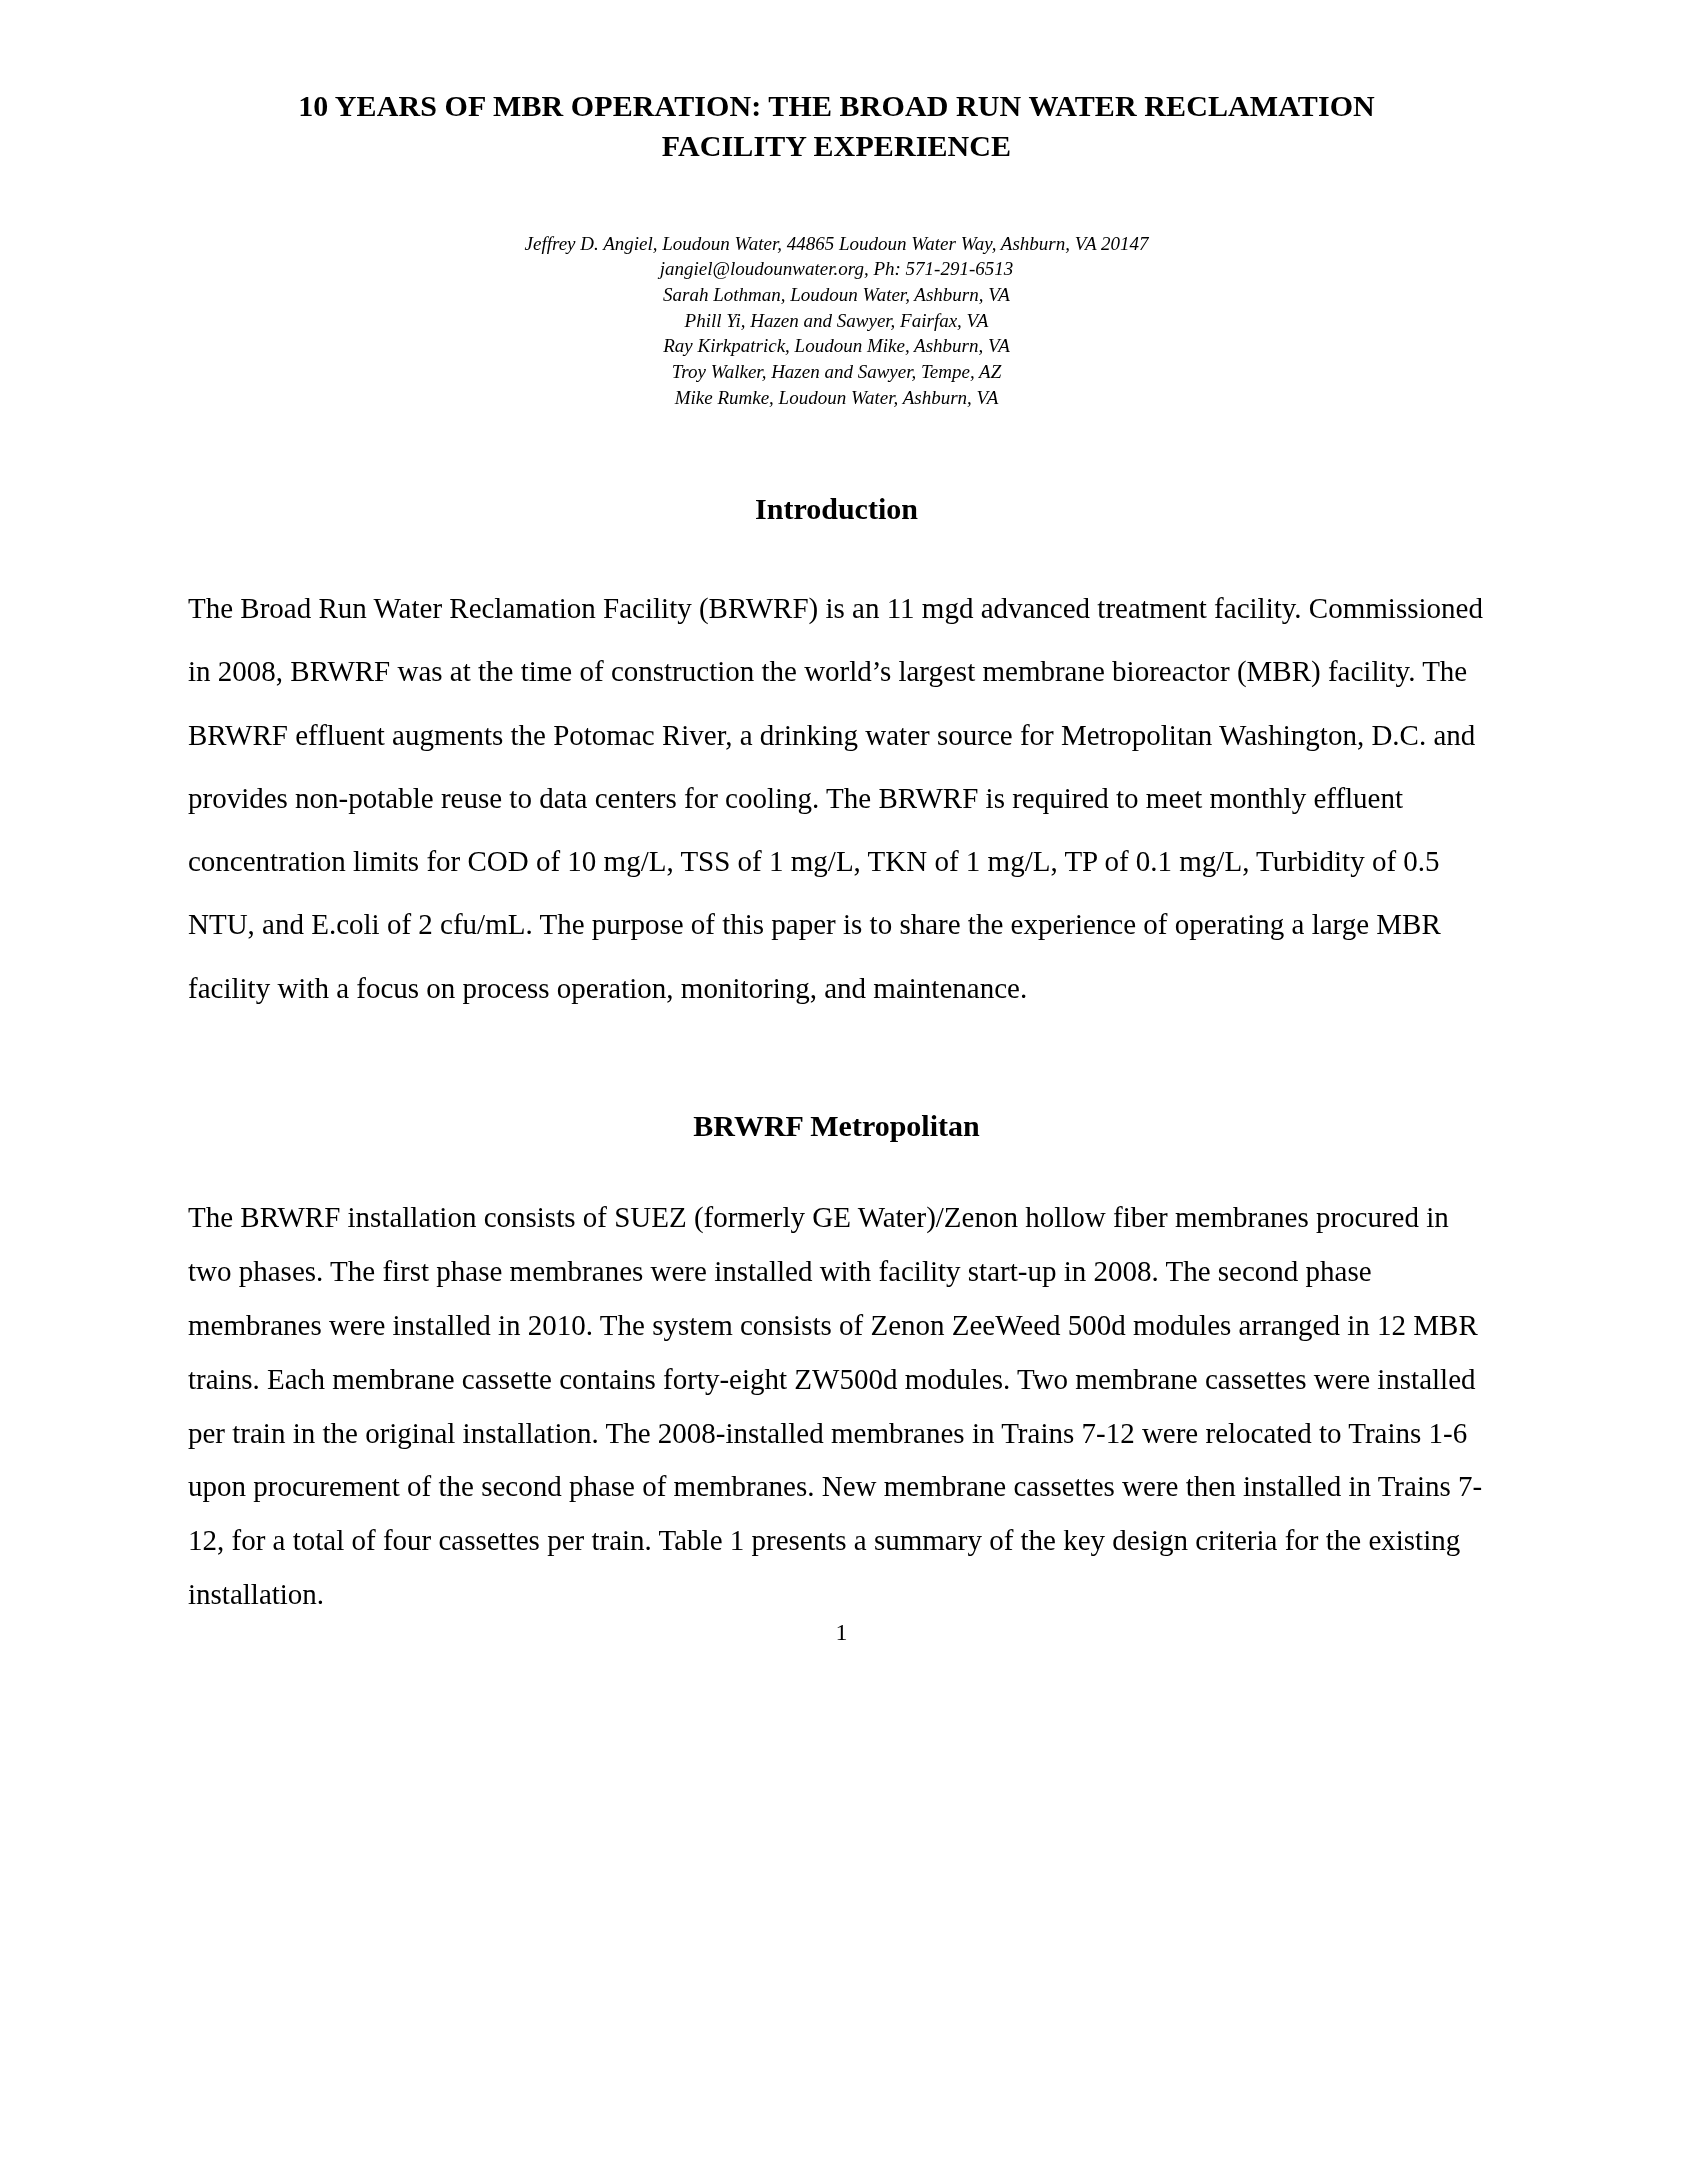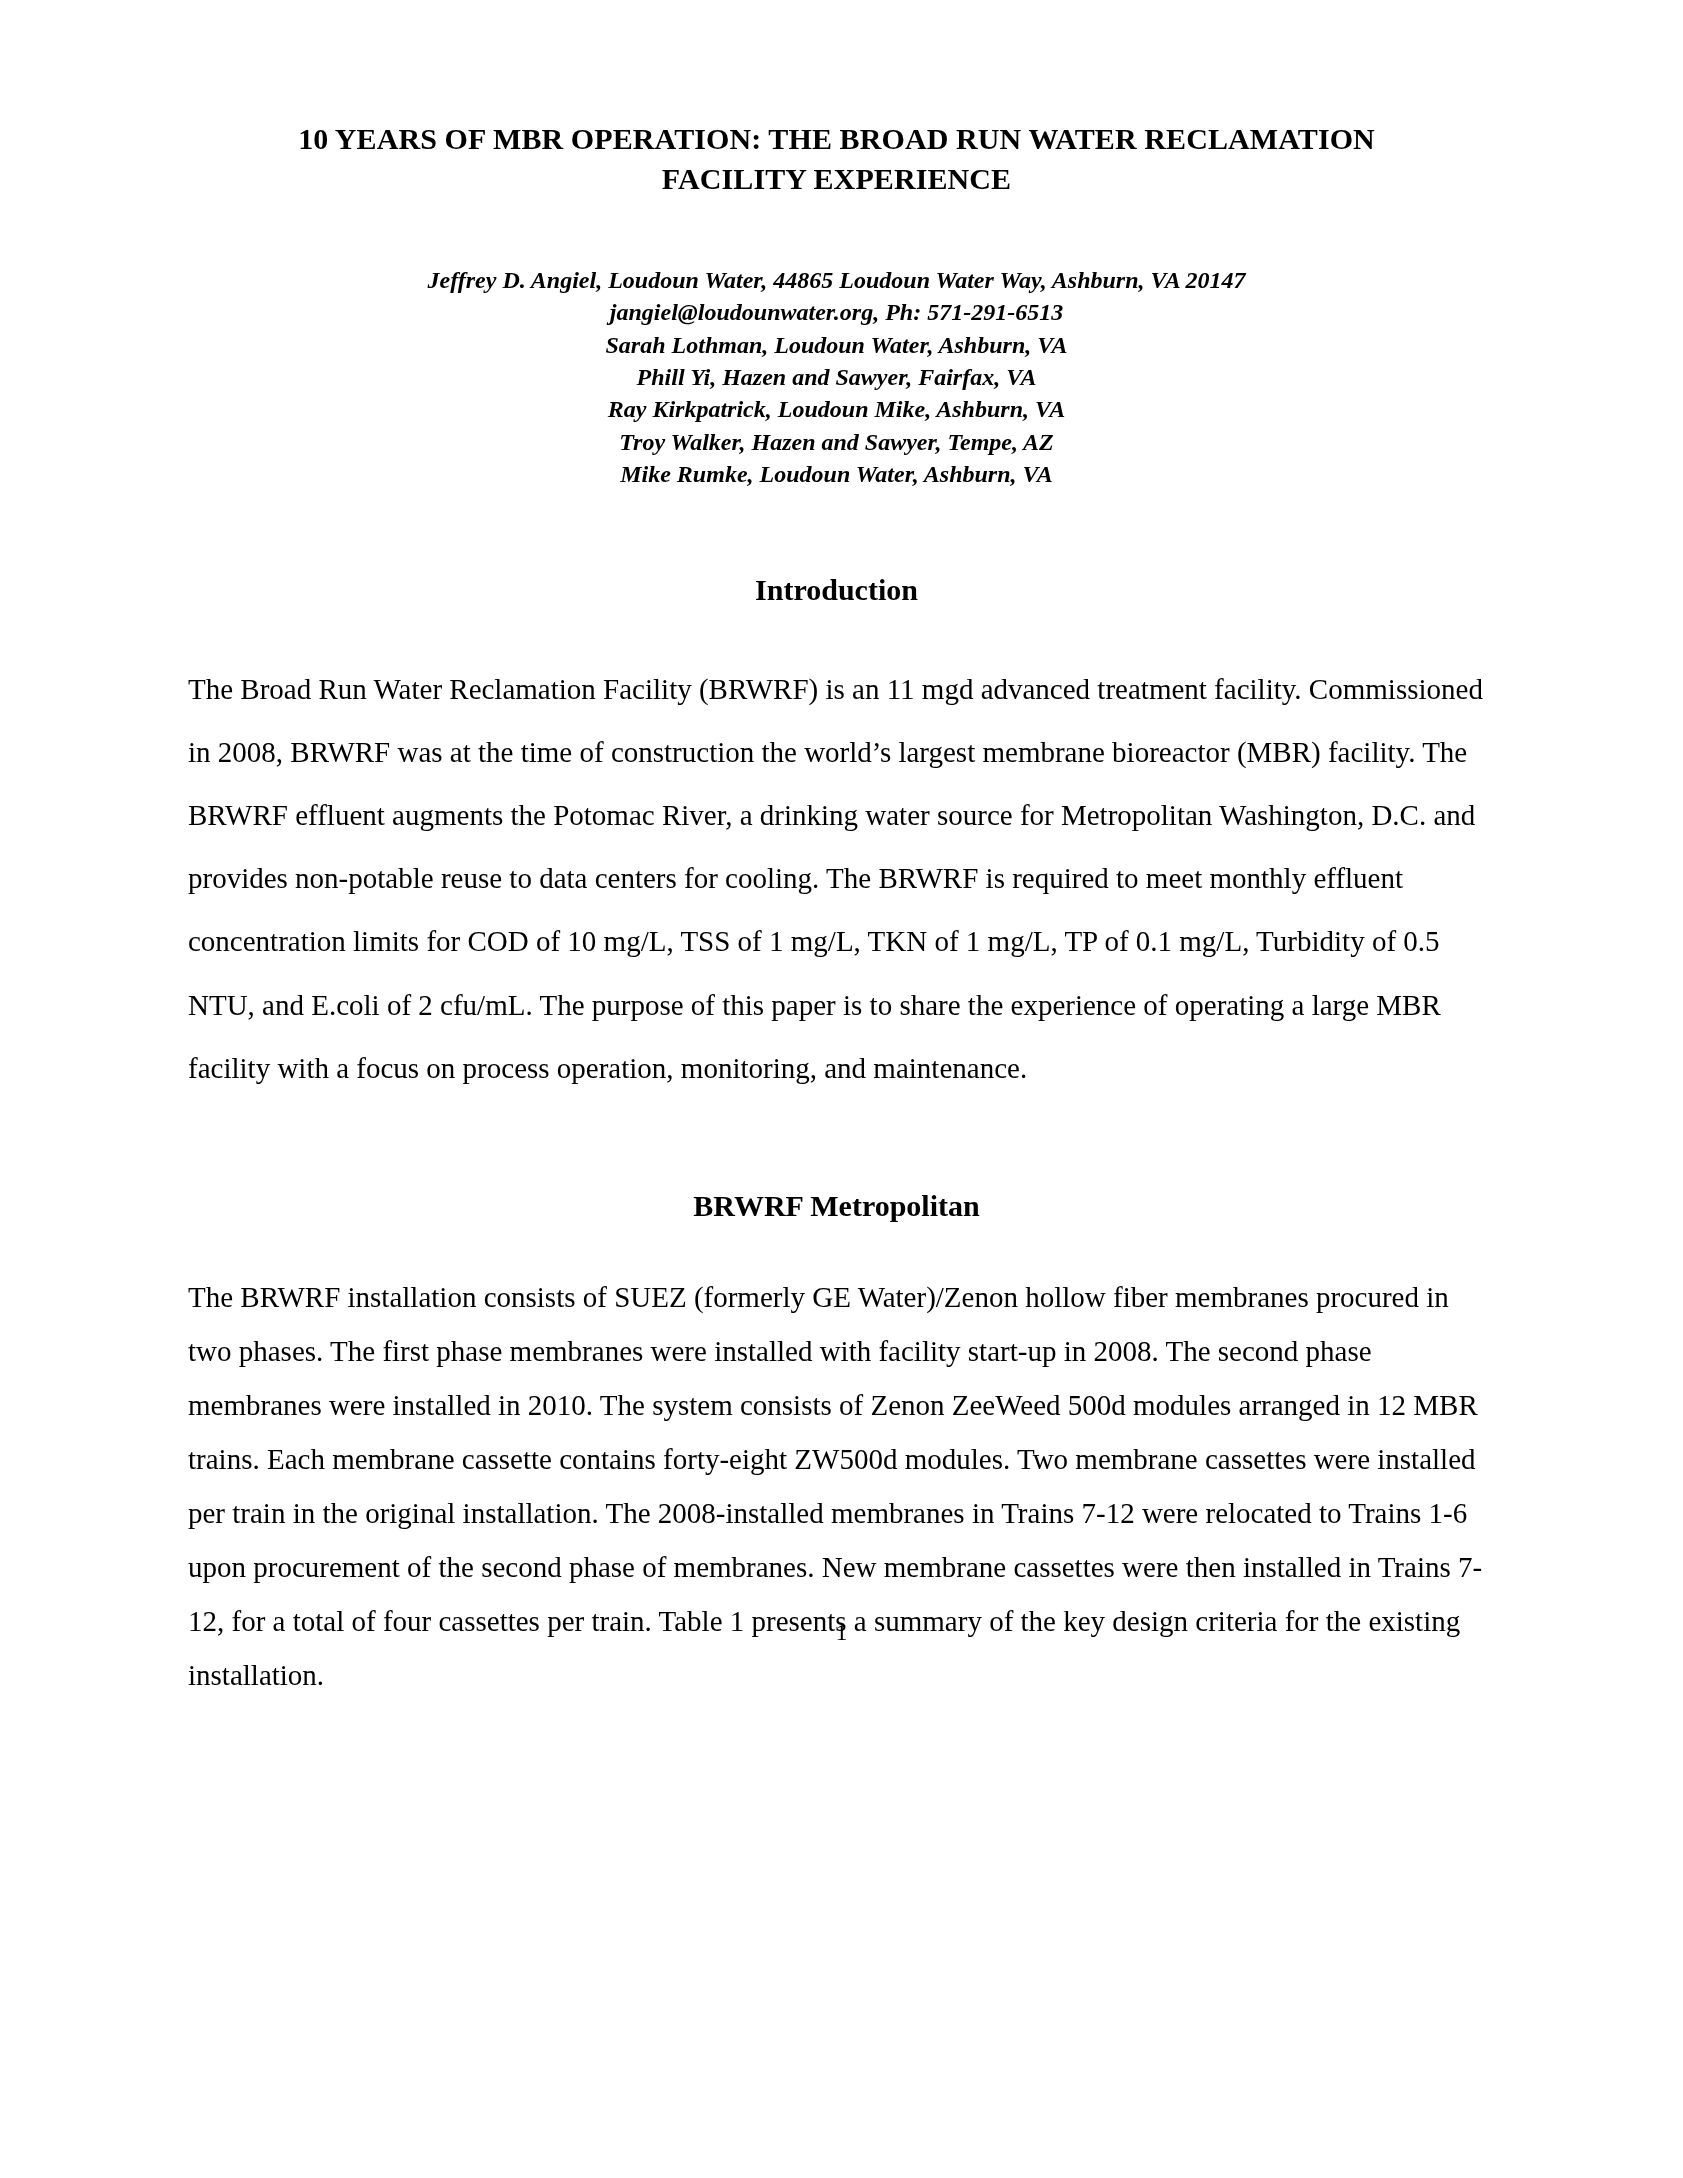--- a/index.html
+++ b/index.html
@@ -11,40 +11,39 @@
     width: 1683px;
     height: 2178px;
     font-family: "Liberation Serif", "DejaVu Serif", serif;
     color: #000000;
     position: relative;
   }
   .page {
     box-sizing: border-box;
     width: 1683px;
     height: 1735px;
-    padding: 119px 198px 89px 188px;
+    padding: 86px 198px 89px 188px;
     position: relative;
   }
 
   .doc-title {
     text-align: center;
     font-weight: bold;
     font-size: 30px;
     line-height: 1.33;
     letter-spacing: 0.1px;
     margin: 0 48px;
   }
 
   .authors {
     margin-top: 65px;
     text-align: center;
     font-style: italic;
-    font-size: 24px;
+    font-size: 19px;
     line-height: 1.35;
-    font-weight: bold;
   }
   .authors div {
     margin: 0;
   }
 
   .section-heading {
     text-align: center;
     font-weight: bold;
     font-size: 30px;
     margin: 0;

